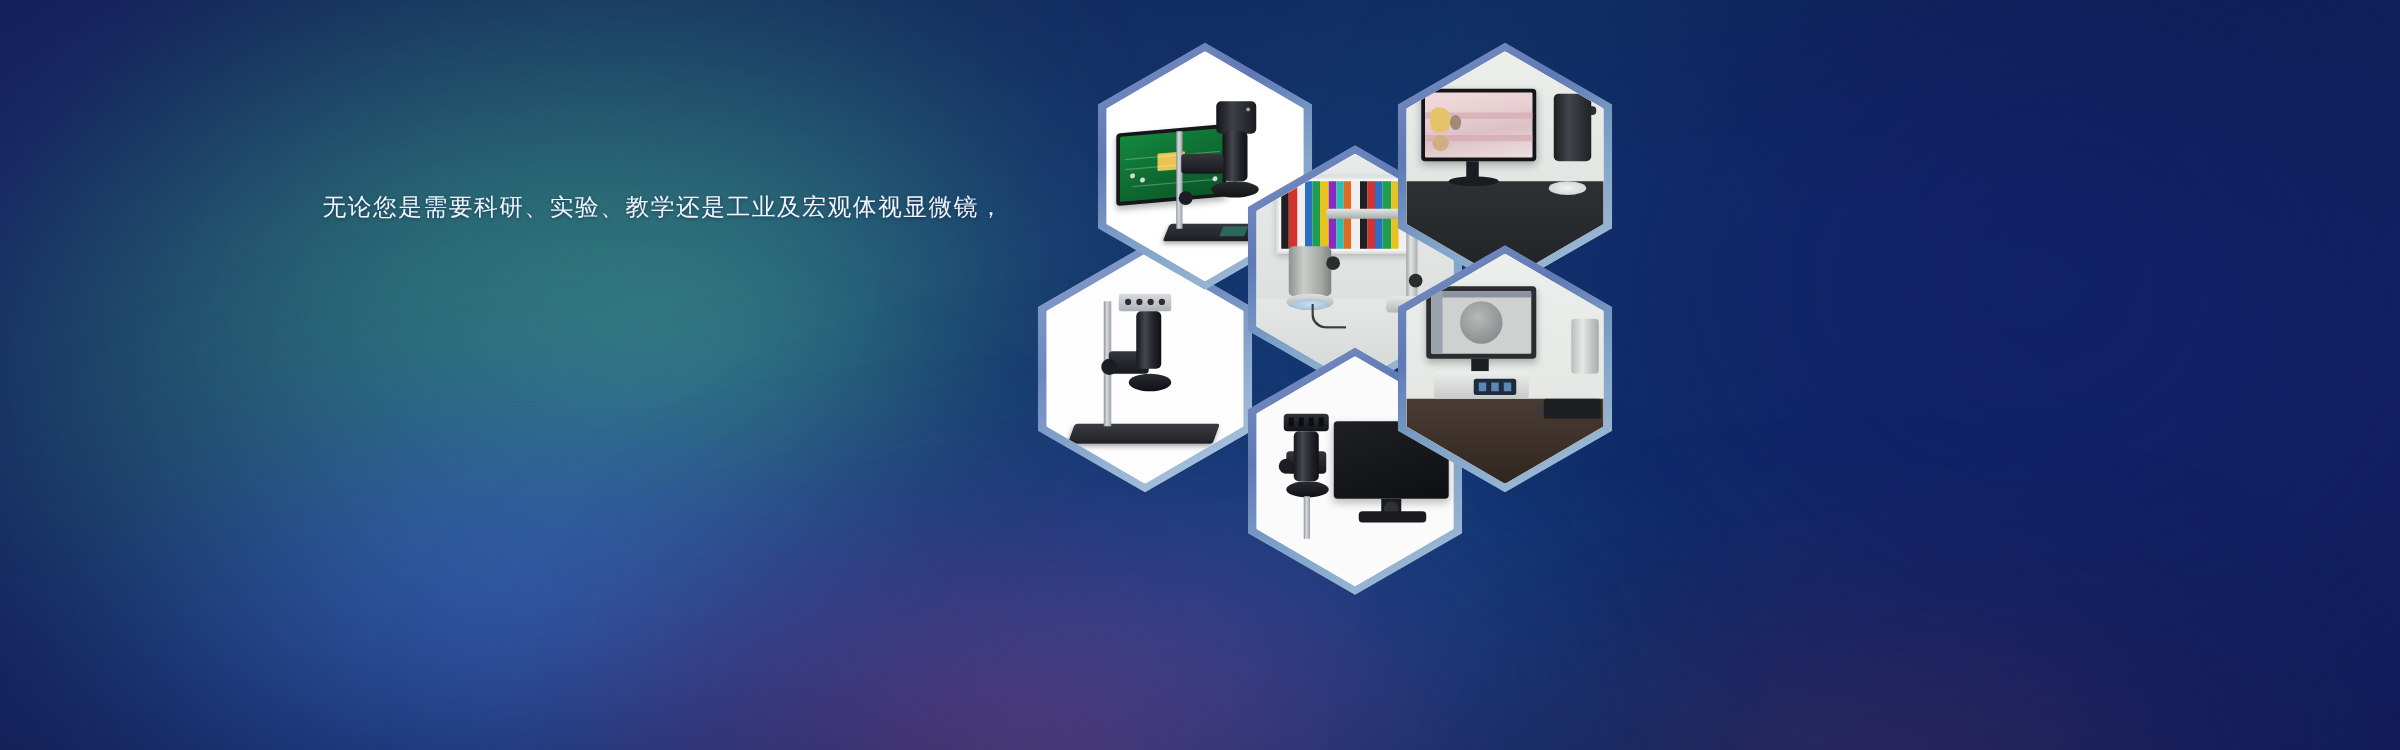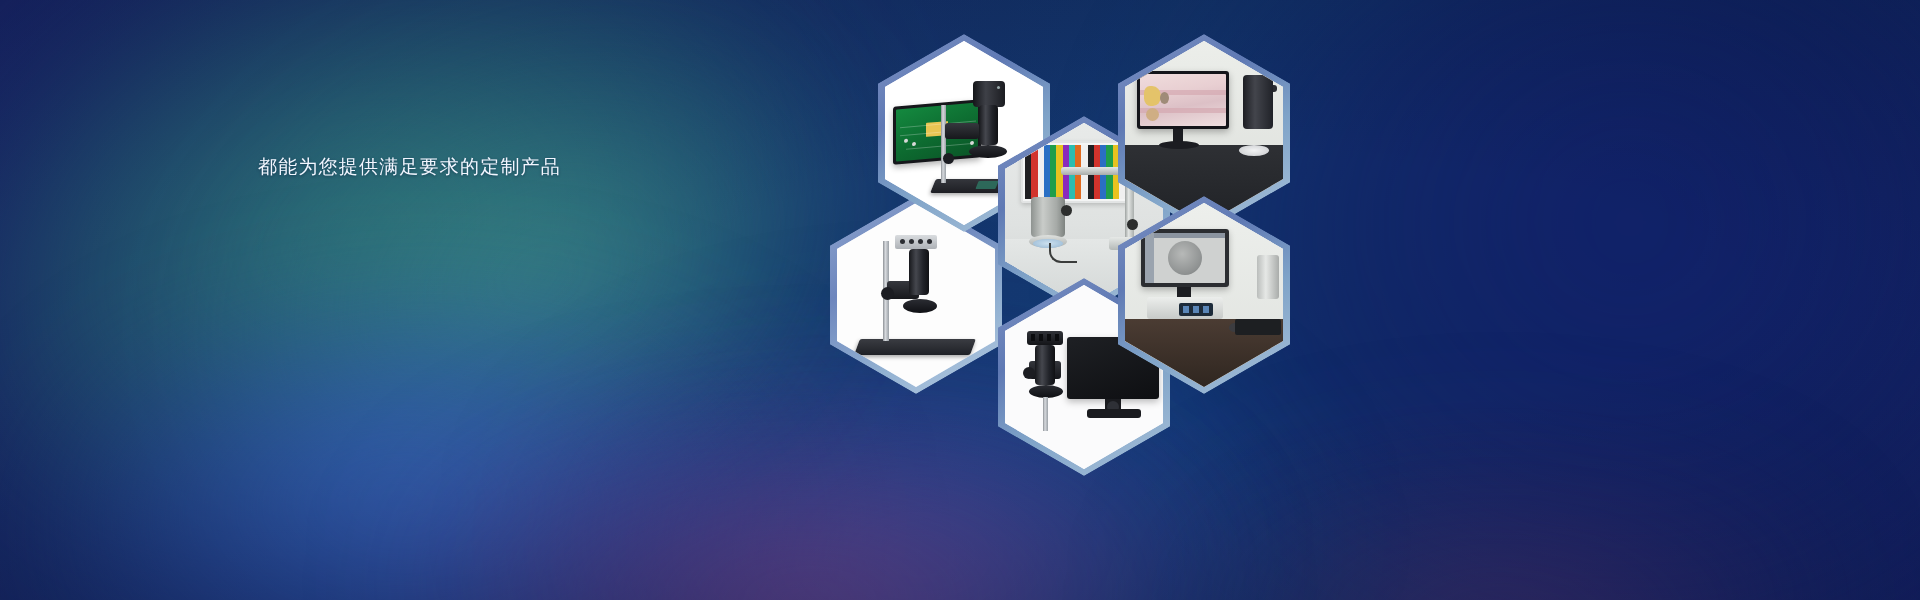--- a/index.html
+++ b/index.html
@@ -250,21 +250,21 @@
   <div class="bloom bloom-rightdark"></div>
   <div class="bloom bloom-teal"></div>
   <div class="bloom bloom-teal2"></div>
   <div class="bloom bloom-blue"></div>
   <div class="bloom bloom-blue2"></div>
   <div class="bloom bloom-magenta"></div>
   <div class="bloom bloom-magenta2"></div>
   <div class="bg-layer bg-vignette"></div>
 
   <div class="copy">
-    <p class="subline">都能为您提供满足要求的定制产品</p>
+    <p class="subline">无论您是需要科研、实验、教学还是工业及宏观体视显微镜，</p>
   </div>
 
   <div id="hexes">
 
     <div class="hex glass" style="left:10px;  top:196px;">
       <div class="frame"></div>
       <div class="inner">
         <div class="scene sD">
           <div class="mic-base base"></div>
           <div class="mic-post post"></div>

